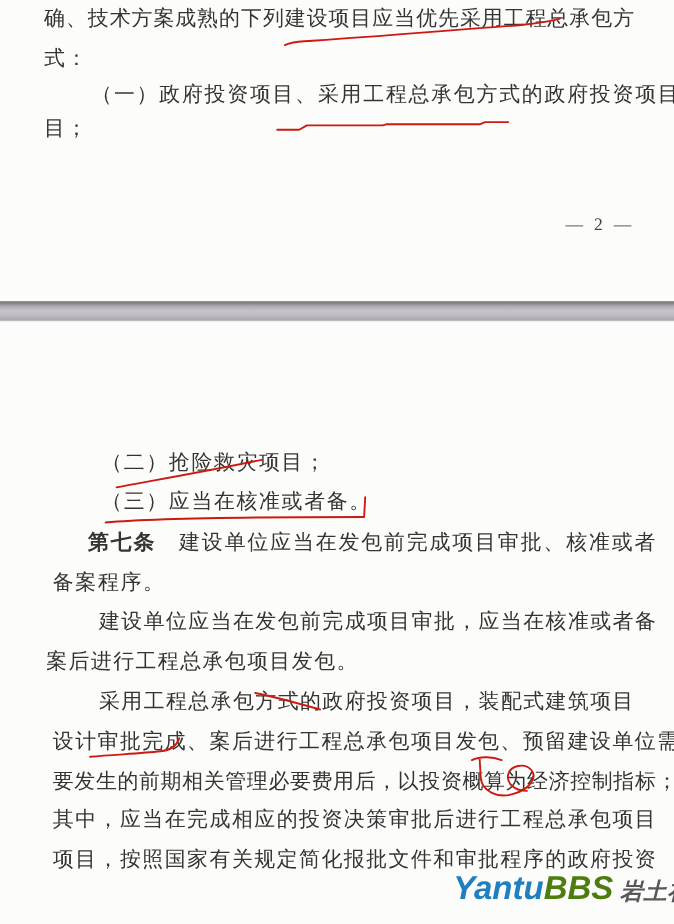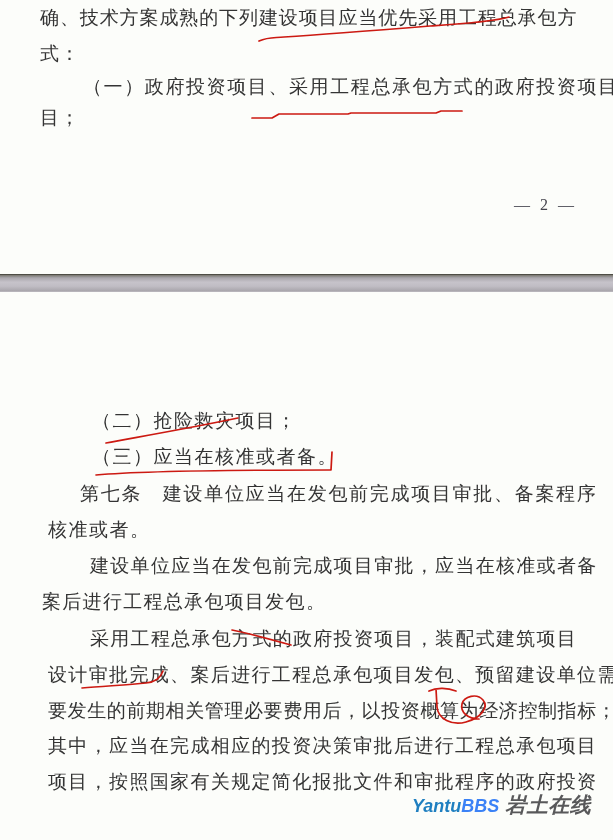--- a/index.html
+++ b/index.html
@@ -2,59 +2,59 @@
 <html><head>
 <meta charset="utf-8">
 <style>
   html,body{margin:0;padding:0;background:#e8e8e8;}
   .page{
     position:relative;width:613px;height:840px;margin:0;
     background:#fcfdfa;overflow:hidden;
     font-family:"Liberation Serif","DejaVu Serif",serif;color:#343434;
   }
   .line{position:absolute;font-size:19px;line-height:22px;white-space:pre;}
-  .bold{font-weight:normal;}
+  .bold{font-weight:bold;}
   .pagenum{
     position:absolute;left:514px;top:196px;font-size:16px;
     letter-spacing:3px;color:#45454e;
   }
   .separator{
     position:absolute;left:0;top:274px;width:613px;height:16px;
     background:linear-gradient(180deg,#77756d 0%,#aaa7ad 18%,#c6c3ca 45%,#c0bdc4 70%,#a8a5ab 100%);
     border-top:1px solid #4e4d45;border-bottom:1px solid #b7b4ba;
   }
   svg.marks{position:absolute;left:0;top:0;width:613px;height:840px;pointer-events:none;}
   .watermark{
     position:absolute;left:412px;top:791px;white-space:nowrap;
     font-family:"Liberation Sans","DejaVu Sans",sans-serif;
     font-style:italic;font-weight:bold;
   }
-  .wm-en{font-size:18px;}
+  .wm-en{font-size:30px;}
   .wm-cn{font-size:21px;margin-left:6px;letter-spacing:0.5px;}
 </style>
 </head>
 <body>
 
 <div class="page">
 
   <div>
     <div class="line" style="left:40px;top:7px;letter-spacing:0.9px">确、技术方案成熟的下列建设项目应当优先采用工程总承包方</div>
     <div class="line" style="left:40px;top:43px;letter-spacing:1px">式：</div>
     <div class="line" style="left:83px;top:76px;letter-spacing:1.6px">（一）政府投资项目、采用工程总承包方式的政府投资项目</div>
     <div class="line" style="left:40px;top:107px;letter-spacing:1px">目；</div>
     <div class="pagenum">— 2 —</div>
   </div>
 
   <div class="separator"></div>
 
   <div>
     <div class="line" style="left:92px;top:410px;letter-spacing:1.5px">（二）抢险救灾项目；</div>
     <div class="line" style="left:92px;top:446px;letter-spacing:1.5px">（三）应当在核准或者备。</div>
-    <div class="line" style="left:80px;top:483px;letter-spacing:1.7px"><span class="bold">第七条</span><span>　建设单位应当在发包前完成项目审批、备案程序</span></div>
-    <div class="line" style="left:48px;top:519px;letter-spacing:1.5px">核准或者。</div>
+    <div class="line" style="left:80px;top:483px;letter-spacing:1.7px"><span class="bold">第七条</span><span>　建设单位应当在发包前完成项目审批、核准或者</span></div>
+    <div class="line" style="left:48px;top:519px;letter-spacing:1.5px">备案程序。</div>
     <div class="line" style="left:90px;top:555px;letter-spacing:1.3px">建设单位应当在发包前完成项目审批，应当在核准或者备</div>
     <div class="line" style="left:42px;top:591px;letter-spacing:1.3px">案后进行工程总承包项目发包。</div>
     <div class="line" style="left:90px;top:628px;letter-spacing:1.3px">采用工程总承包方式的政府投资项目，装配式建筑项目</div>
     <div class="line" style="left:48px;top:664px;letter-spacing:1.35px">设计审批完成、案后进行工程总承包项目发包、预留建设单位需</div>
     <div class="line" style="left:48px;top:700px;letter-spacing:0.6px">要发生的前期相关管理必要费用后，以投资概算为经济控制指标；</div>
     <div class="line" style="left:48px;top:735px;letter-spacing:1.35px">其中，应当在完成相应的投资决策审批后进行工程总承包项目</div>
     <div class="line" style="left:48px;top:771px;letter-spacing:1.35px">项目，按照国家有关规定简化报批文件和审批程序的政府投资</div>
     <div class="line" style="left:48px;top:849px;letter-spacing:1.5px">发包。</div>
   </div>
 
@@ -64,16 +64,16 @@
       <path d="M252 118 L272 118 L279 114 L348 114 L351 113 L436 113 L441 111 L462 111"></path>
       <path d="M106 443 C138 437 185 429 238 418"></path>
       <path d="M96 475 C130 472 220 470 330 470 M331 470 L332 452"></path>
       <path d="M232 630 C248 633 266 638 291 645"></path>
       <path d="M82 688 C104 686 128 685 146 683 C156 682 161 677 163 671"></path>
       <path d="M429 691 C437 687 448 688 456 691 M436 689 L437 707 C438 719 452 726 466 722 C481 718 489 707 483 700 C477 693 464 696 462 704 C460 712 468 719 479 719"></path>
     </g>
   </svg>
 
   <div class="watermark">
-    <span class="wm-en" style="color: rgb(31, 127, 192);">Yantu</span><span class="wm-en" style="color: #3b82f6;">BBS</span><span class="wm-cn" style="color: rgb(88, 88, 90);">岩土在线</span>
+    <span class="wm-en" style="color: rgb(31, 127, 192);">Yantu</span><span class="wm-en" style="color: #4d7c0f;">BBS</span><span class="wm-cn" style="color: rgb(88, 88, 90);">岩土在线</span>
   </div>
 
 </div>
 
 </body></html>

